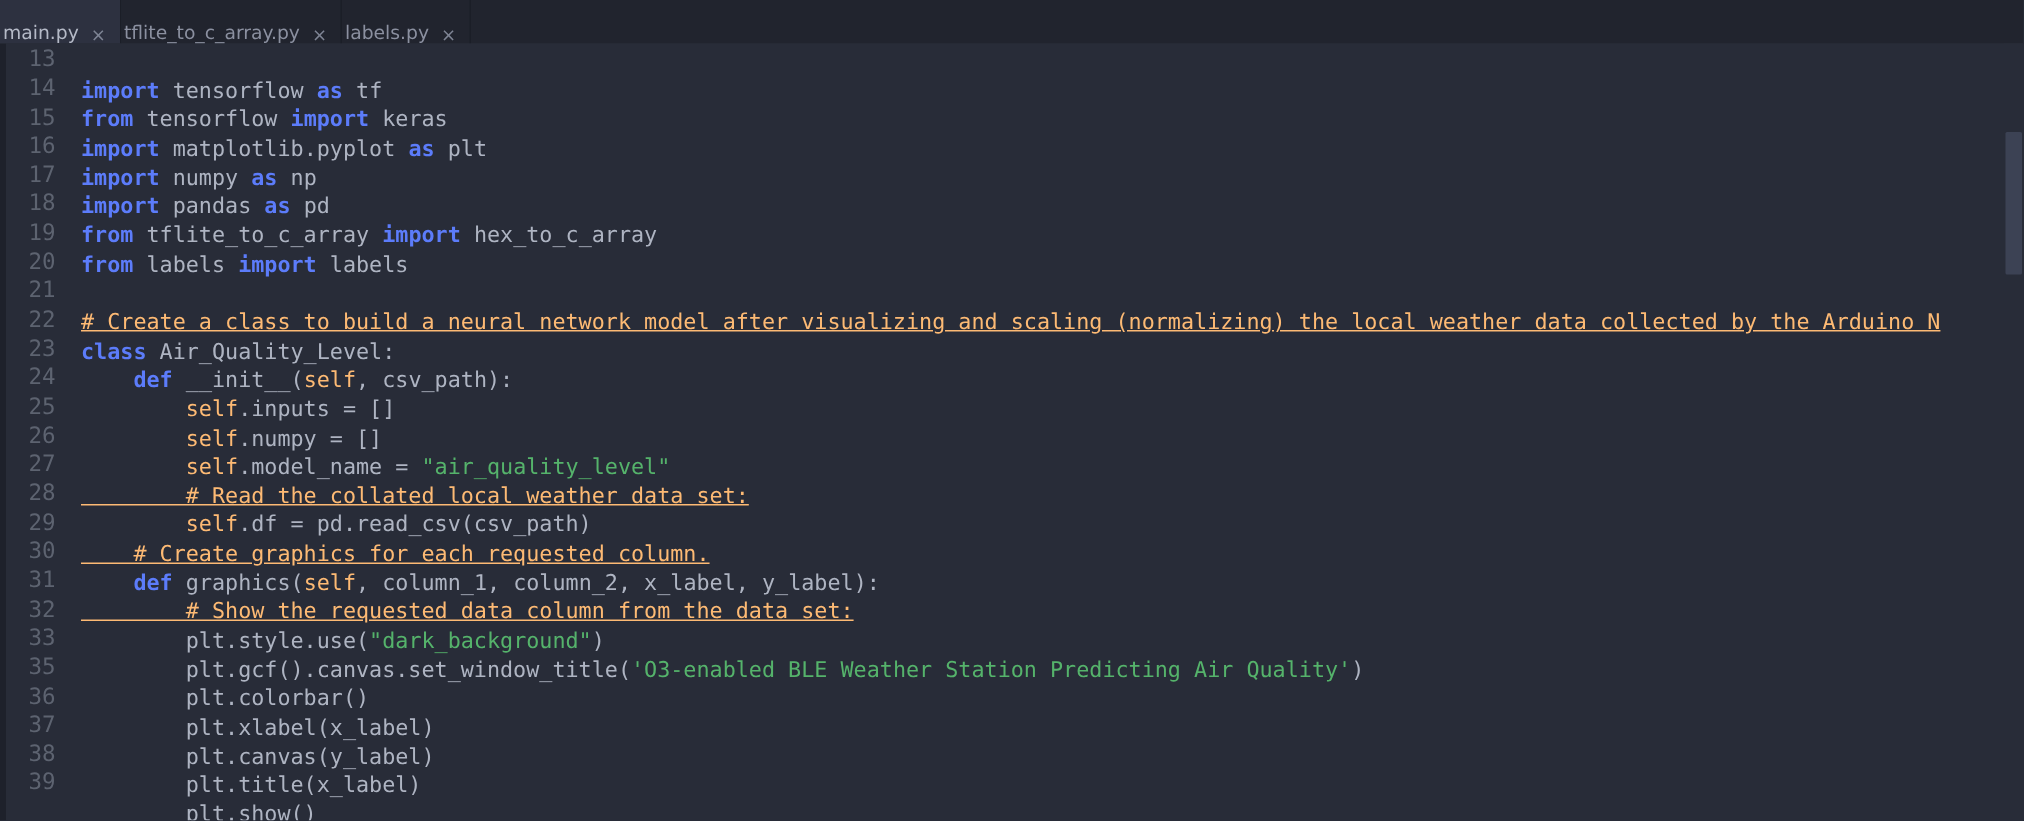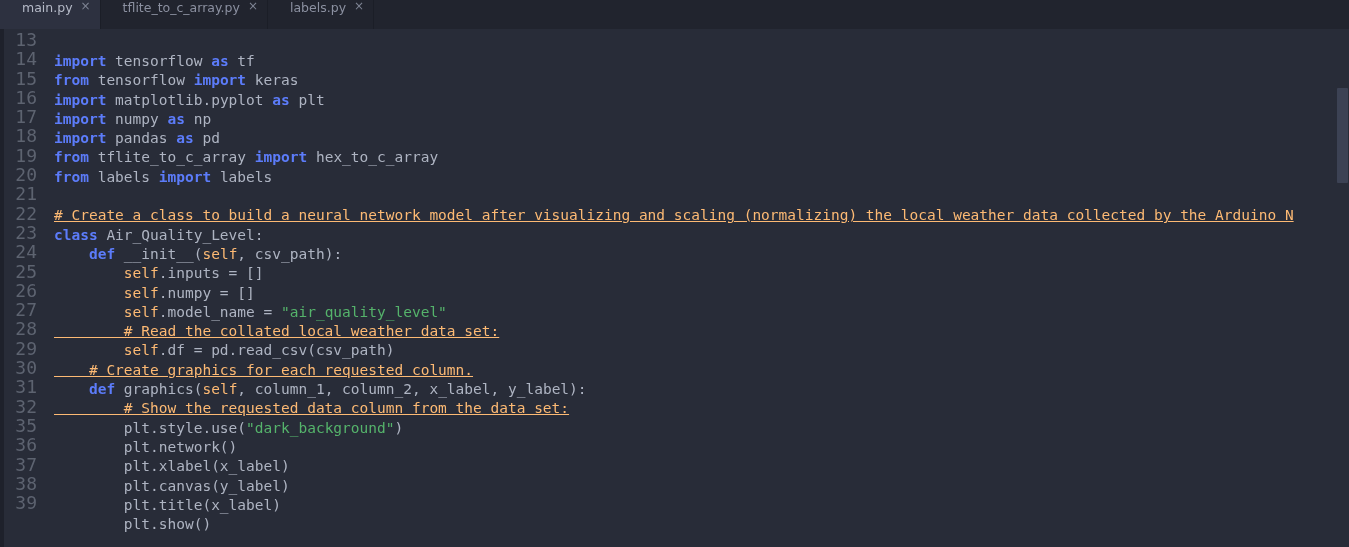--- a/index.html
+++ b/index.html
@@ -12,22 +12,22 @@
   #app { position: relative; width: 1349px; height: 547px; background: #282c38; }
 
   
   .tabbar {
     position: absolute; top: 0; left: 0;
     width: 1349px; height: 29px;
     background: #21242e;
     display: flex; align-items: stretch;
   }
   .tab {
-    display: flex; align-items: flex-start;
-    padding: 0 9px 0 22px;
+    display: flex; align-items: flex-end;
+    padding: 0 9px 0 2px;
     height: 29px;
     font-family: "DejaVu Sans", sans-serif;
     font-size: 12.5px;
     color: #8b90a0;
     border-right: 1px solid #1b1e27;
     white-space: nowrap;
     cursor: default;
   }
   .tab.active {
     background: #2d3140;
@@ -65,21 +65,21 @@
     white-space: pre;
     font-size: 14.5px;
     line-height: 19.3px;
   }
   .lineno {
     width: 46px;
     min-width: 46px;
     text-align: right;
     padding-right: 9px;
     color: #5d6370;
-    font-size: 18px;
+    font-size: 15px;
     user-select: none;
   }
   .linecode {
     flex: 1;
     padding-left: 8px;
     white-space: pre;
     overflow: visible;
     margin-top: 44px;
   }
 
@@ -143,21 +143,22 @@
         <div class="line"><div class="lineno">23</div><div class="linecode"><span class="t-id">    </span><span class="t-kw">def</span><span class="t-id"> __init__(</span><span class="t-self">self</span><span class="t-id">, csv_path):</span></div></div>
         <div class="line"><div class="lineno">24</div><div class="linecode"><span class="t-self">        self</span><span class="t-id">.inputs = []</span></div></div>
         <div class="line"><div class="lineno">25</div><div class="linecode"><span class="t-self">        self</span><span class="t-id">.numpy = []</span></div></div>
         <div class="line"><div class="lineno">26</div><div class="linecode"><span class="t-self">        self</span><span class="t-id">.model_name = </span><span class="t-str">"air_quality_level"</span></div></div>
         <div class="line"><div class="lineno">27</div><div class="linecode"><span class="t-com">        # Read the collated local weather data set:</span></div></div>
         <div class="line"><div class="lineno">28</div><div class="linecode"><span class="t-self">        self</span><span class="t-id">.df = pd.read_csv(csv_path)</span></div></div>
         <div class="line"><div class="lineno">29</div><div class="linecode"><span class="t-com">    # Create graphics for each requested column.</span></div></div>
         <div class="line"><div class="lineno">30</div><div class="linecode"><span class="t-id">    </span><span class="t-kw">def</span><span class="t-id"> graphics(</span><span class="t-self">self</span><span class="t-id">, column_1, column_2, x_label, y_label):</span></div></div>
         <div class="line"><div class="lineno">31</div><div class="linecode"><span class="t-com">        # Show the requested data column from the data set:</span></div></div>
         <div class="line"><div class="lineno">32</div><div class="linecode"><span class="t-id">        plt.style.use(</span><span class="t-str">"dark_background"</span><span class="t-id">)</span></div></div>
-        <div class="line"><div class="lineno">35</div><div class="linecode"><span class="t-id">        plt.network()</span></div></div>
+        <div class="line"><div class="lineno">33</div><div class="linecode"><span class="t-id">        plt.gcf().canvas.set_window_title(</span><span class="t-str">'O3-enabled BLE Weather Station Predicting Air Quality'</span><span class="t-id">)</span></div></div>
+        <div class="line"><div class="lineno">35</div><div class="linecode"><span class="t-id">        plt.colorbar()</span></div></div>
         <div class="line"><div class="lineno">36</div><div class="linecode"><span class="t-id">        plt.xlabel(x_label)</span></div></div>
         <div class="line"><div class="lineno">37</div><div class="linecode"><span class="t-id">        plt.canvas(y_label)</span></div></div>
         <div class="line"><div class="lineno">38</div><div class="linecode"><span class="t-id">        plt.title(x_label)</span></div></div>
         <div class="line"><div class="lineno">39</div><div class="linecode"><span class="t-id">        plt.show()</span></div></div>
       </div>
   </div>
 
   <div class="scroll-track">
     <div class="scroll-thumb" id="scroll-thumb" style="top: 59px; height: 95px;"></div>
   </div>

